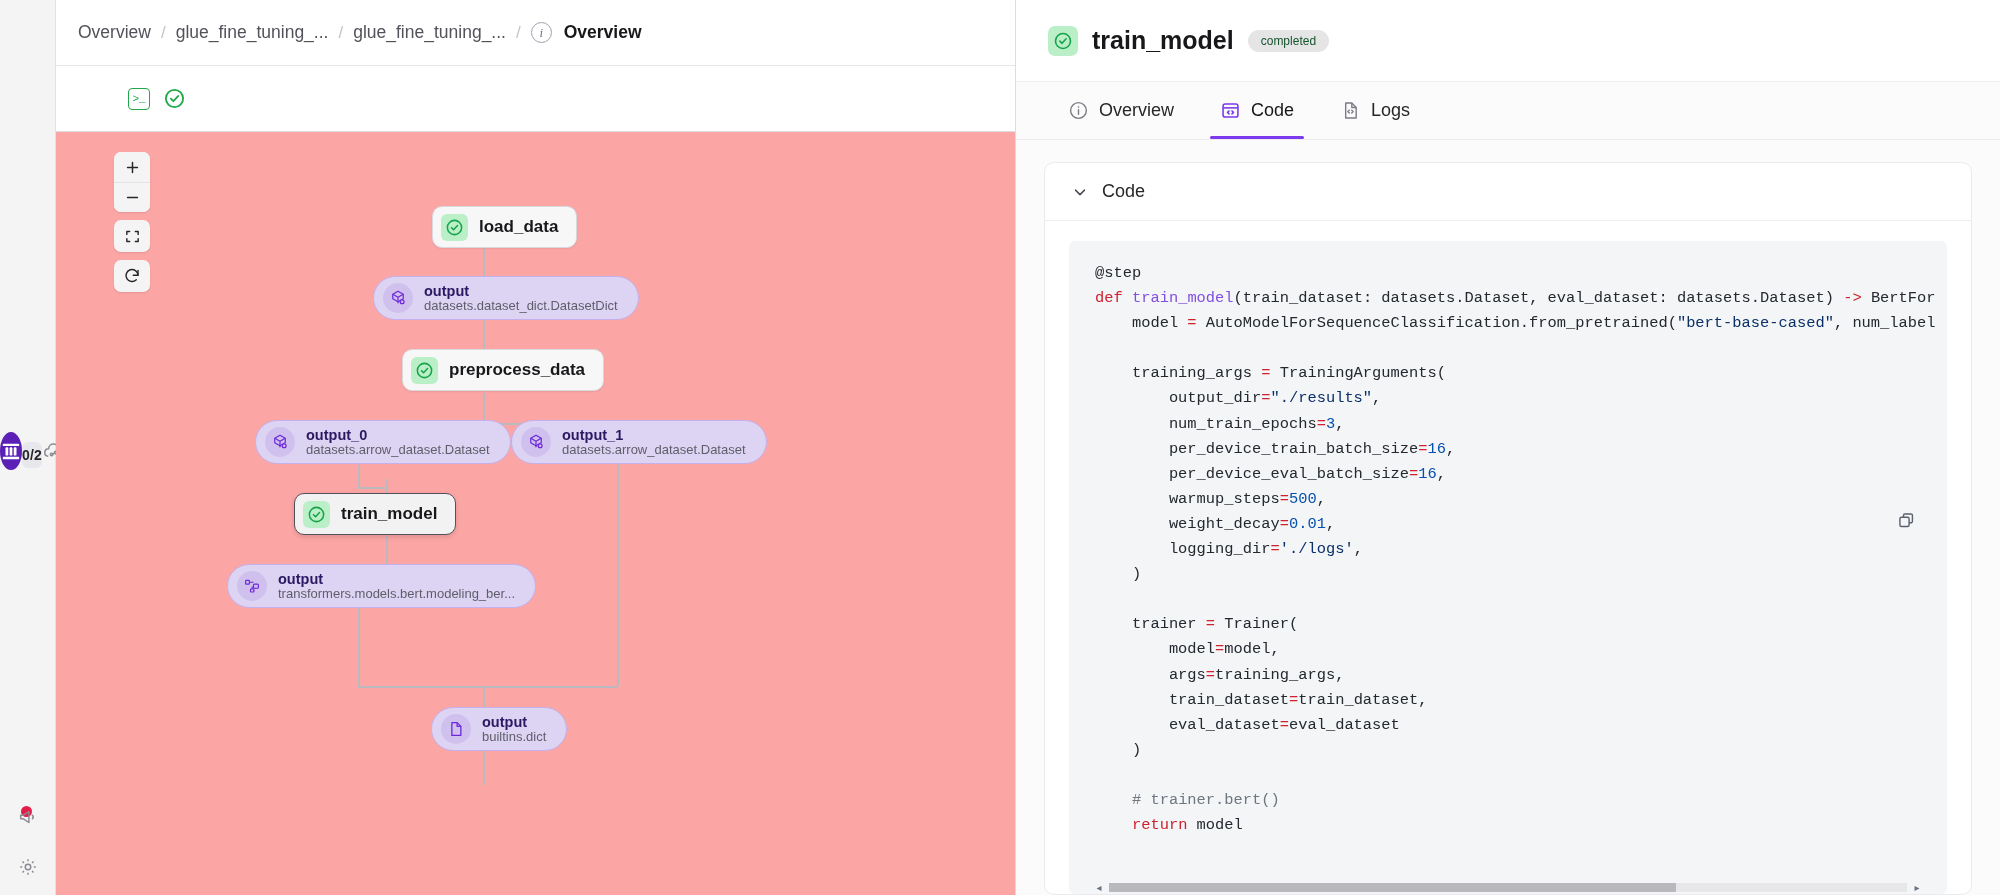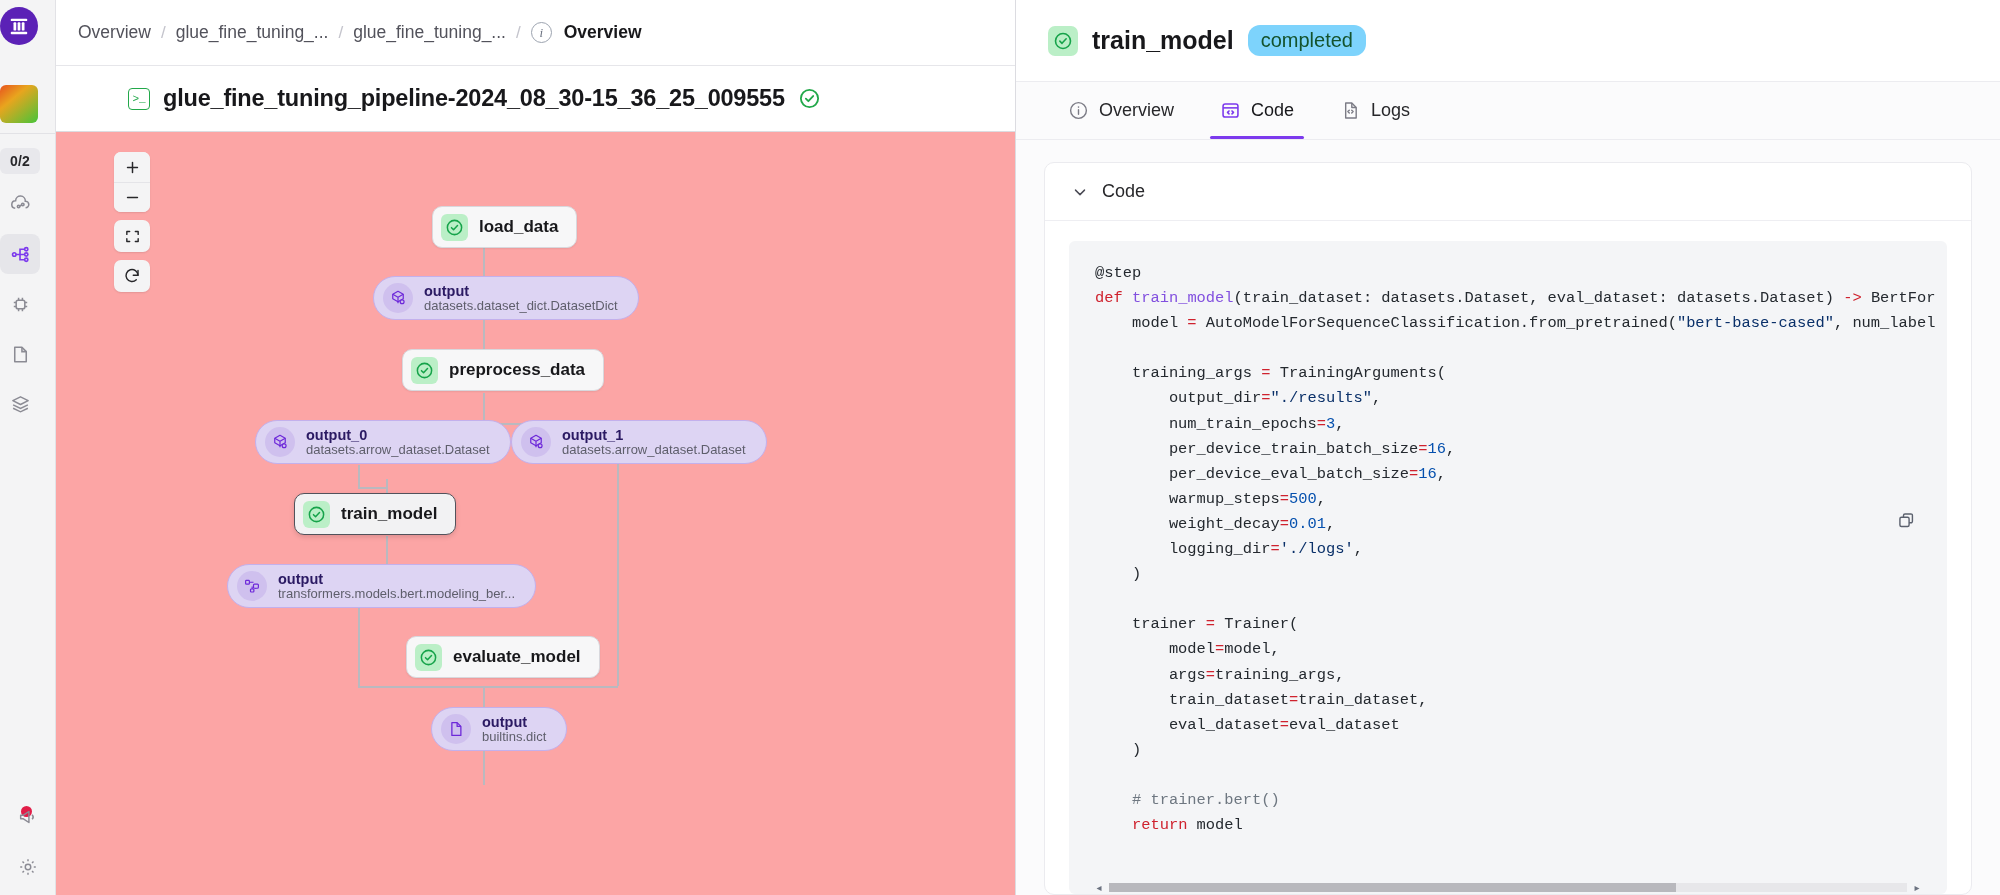--- a/index.html
+++ b/index.html
@@ -7,21 +7,21 @@
     width: 2000px; height: 895px;
     font-family: "Liberation Sans", sans-serif;
     background: #ffffff; overflow: hidden;
   }
   .app { position: relative; width: 2000px; height: 895px; display: flex; }
 
   
   .rail {
     width: 56px; height: 895px; background: #f4f4f5;
     border-right: 1px solid #e2e2e6;
-    display: flex; flex-direction: column; align-items: flex-start;
+    display: flex; flex-direction: row; align-items: center;
     flex: 0 0 56px; position: relative;
   }
   .rail-logo {
     width: 38px; height: 38px; border-radius: 50%;
     background: #5b21b6; margin-top: 7px;
     display: flex; align-items: center; justify-content: center;
   }
   .rail-proj {
     width: 38px; height: 38px; border-radius: 6px; margin-top: 40px;
     background: linear-gradient(140deg,#e8531e 0%, #e8a51e 35%, #46c43a 100%);
@@ -112,21 +112,21 @@
   .edge { position: absolute; background: #b9b9bf; }
   .edge.v { width: 1.6px; }
   .edge.h { height: 1.6px; }
 
   
   .panel { flex: 1; background: #fff; display: flex; flex-direction: column;
     min-width: 0; }
   .panel-head { height: 82px; flex: 0 0 82px; display: flex; align-items: center;
     gap: 14px; padding-left: 32px; border-bottom: 1px solid #ececf0; background:#fff; }
   .panel-title { font-size: 25px; font-weight: 700; color: #18181b; }
-  .badge { background: #7dd3fc; color: #14532d; font-size: 20px; border-radius: 12px;
+  .badge { background: #e5e5e5; color: #14532d; font-size: 12px; border-radius: 12px;
     padding: 4px 13px; font-weight: 400; }
 
   .tabs { height: 58px; flex: 0 0 58px; display: flex; align-items: stretch;
     gap: 6px; padding-left: 32px; border-bottom: 1px solid #ececf0; background: #fbfbfc; }
   .tab { display: flex; align-items: center; gap: 10px; padding: 0 20px;
     font-size: 18px; color: #27272a; position: relative; }
   .tab.active { color: #18181b; }
   .tab.active::after { content:""; position: absolute; left: 10px; right: 10px; bottom: 0;
     height: 3px; background: #7c3aed; border-radius: 2px; }
   .tab-ico { display: flex; align-items: center; color: #7b7b85; }
@@ -246,21 +246,20 @@
       <span class="bc-link">glue_fine_tuning_...</span>
       <span class="bc-sep">/</span>
       <span class="bc-link">glue_fine_tuning_...</span>
       <span class="bc-sep">/</span>
       <span class="bc-info">i</span>
       <span class="bc-current">Overview</span>
     </div>
 
     <div class="runbar">
       <span class="run-term">&gt;_</span>
-      <span class="run-title">glue_fine_tuning_pipeline-2024_08_30-15_36_25_009555</span>
       <span style="display:flex;">
         <svg width="23" height="23" viewBox="0 0 24 24" fill="none" stroke="#22a84a" stroke-width="1.9">
           <circle cx="12" cy="12" r="9"></circle>
             <path d="M8.2 12.2l2.6 2.6 5-5.4" stroke-linecap="round" stroke-linejoin="round"></path>
         </svg>
       </span>
     </div>
 
     <div class="canvas">
 
@@ -336,31 +335,20 @@
           <span class="chk">
             <svg width="19" height="19" viewBox="0 0 24 24" fill="none" stroke="#16a34a" stroke-width="1.9">
                 <circle cx="12" cy="12" r="9"></circle>
                 <path d="M8.2 12.2l2.6 2.6 5-5.4" stroke-linecap="round" stroke-linejoin="round"></path>
               </svg>
           </span>
           <span class="step-label">train_model</span>
         </div>
       </div>
 
-      <div class="node" style="left:350px; top:504px;">
-        <div class="step-node">
-          <span class="chk">
-            <svg width="19" height="19" viewBox="0 0 24 24" fill="none" stroke="#16a34a" stroke-width="1.9">
-                <circle cx="12" cy="12" r="9"></circle>
-                <path d="M8.2 12.2l2.6 2.6 5-5.4" stroke-linecap="round" stroke-linejoin="round"></path>
-              </svg>
-          </span>
-          <span class="step-label">evaluate_model</span>
-        </div>
-      </div>
 
       <div class="node" style="left:317px; top:144px;">
         <div class="art-node">
           <span class="art-ico">
             <svg width="18" height="18" viewBox="0 0 24 24" fill="none" stroke="currentColor" stroke-width="1.6" stroke-linejoin="round">
               <path d="M12 3l7 4v6l-7 4-7-4V7l7-4z"></path>
                 <path d="M5 7l7 4 7-4M12 11v8"></path>
               <circle cx="17.5" cy="17" r="2.6" fill="#cfc0ee"></circle>
             </svg>
           </span>

